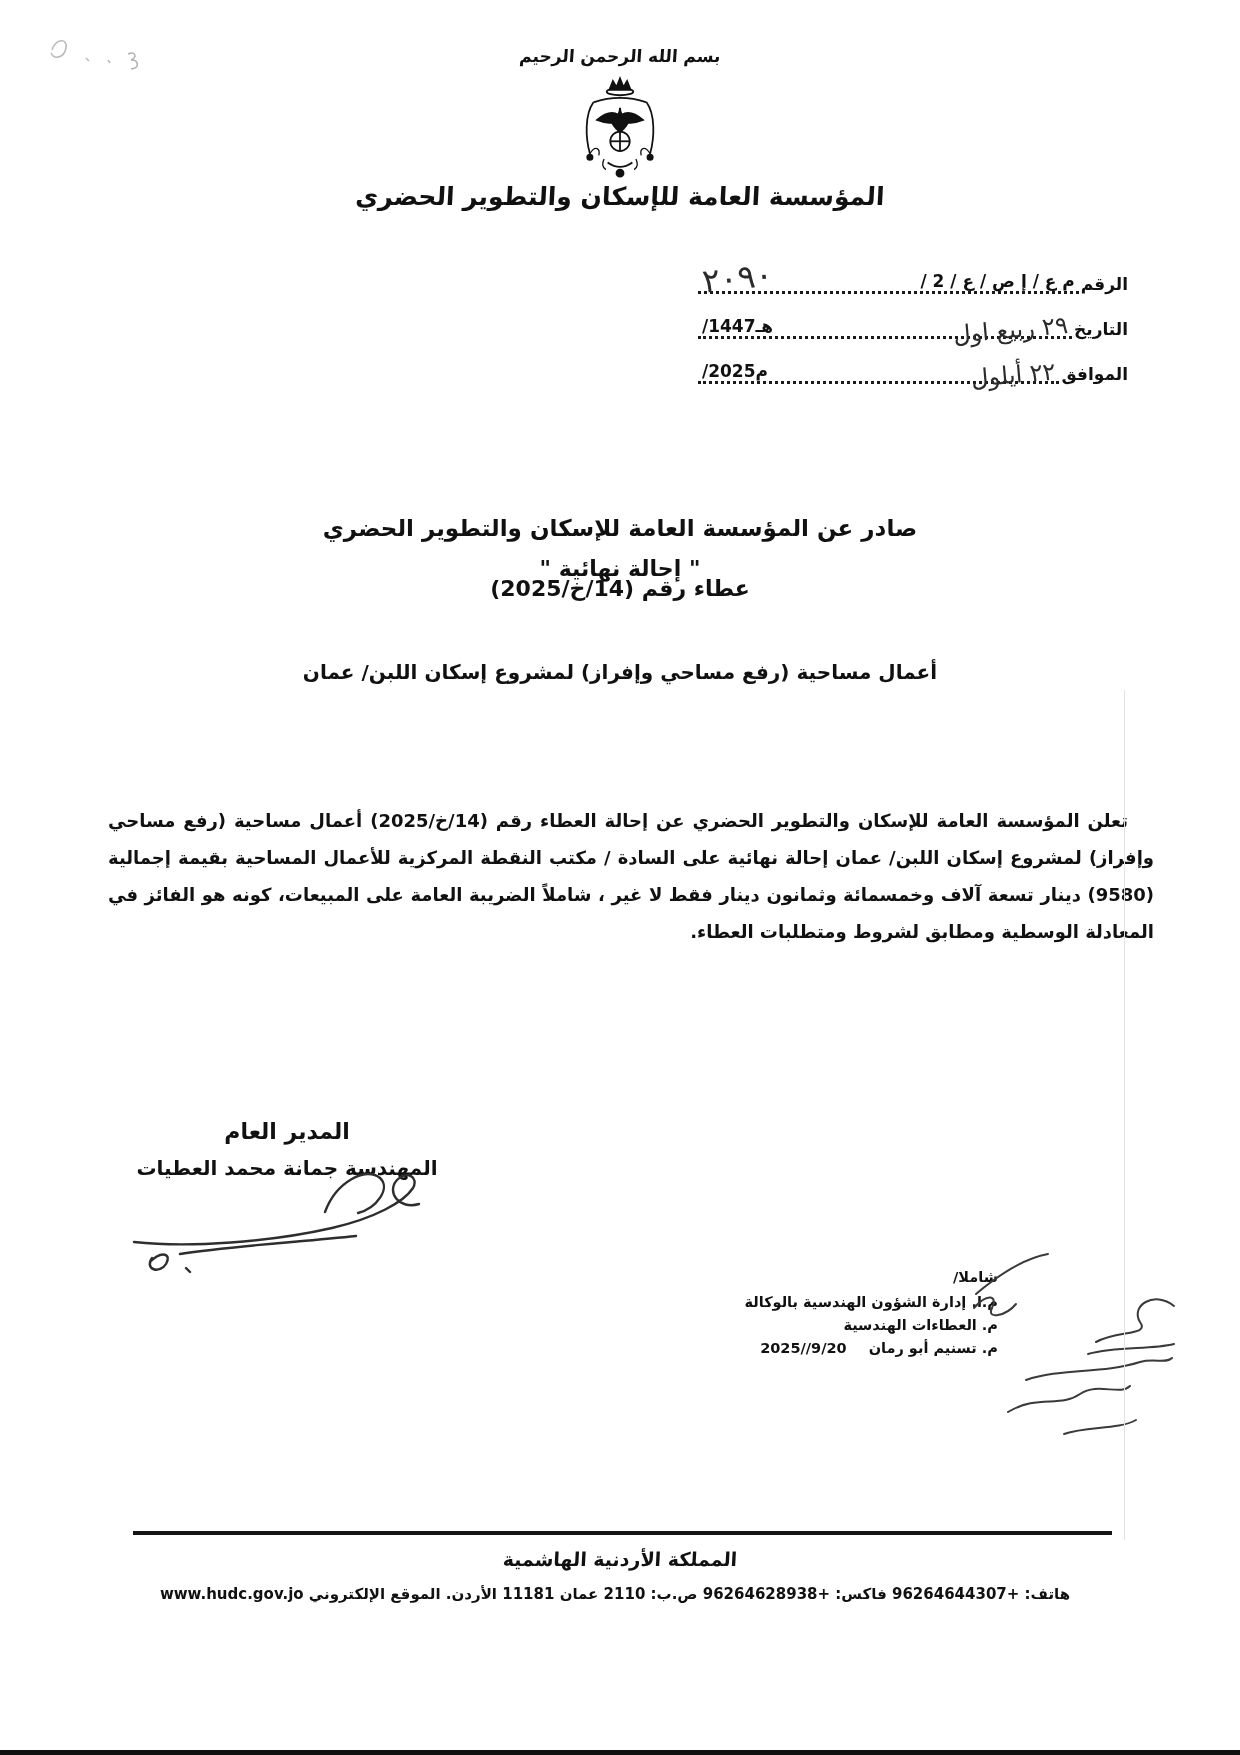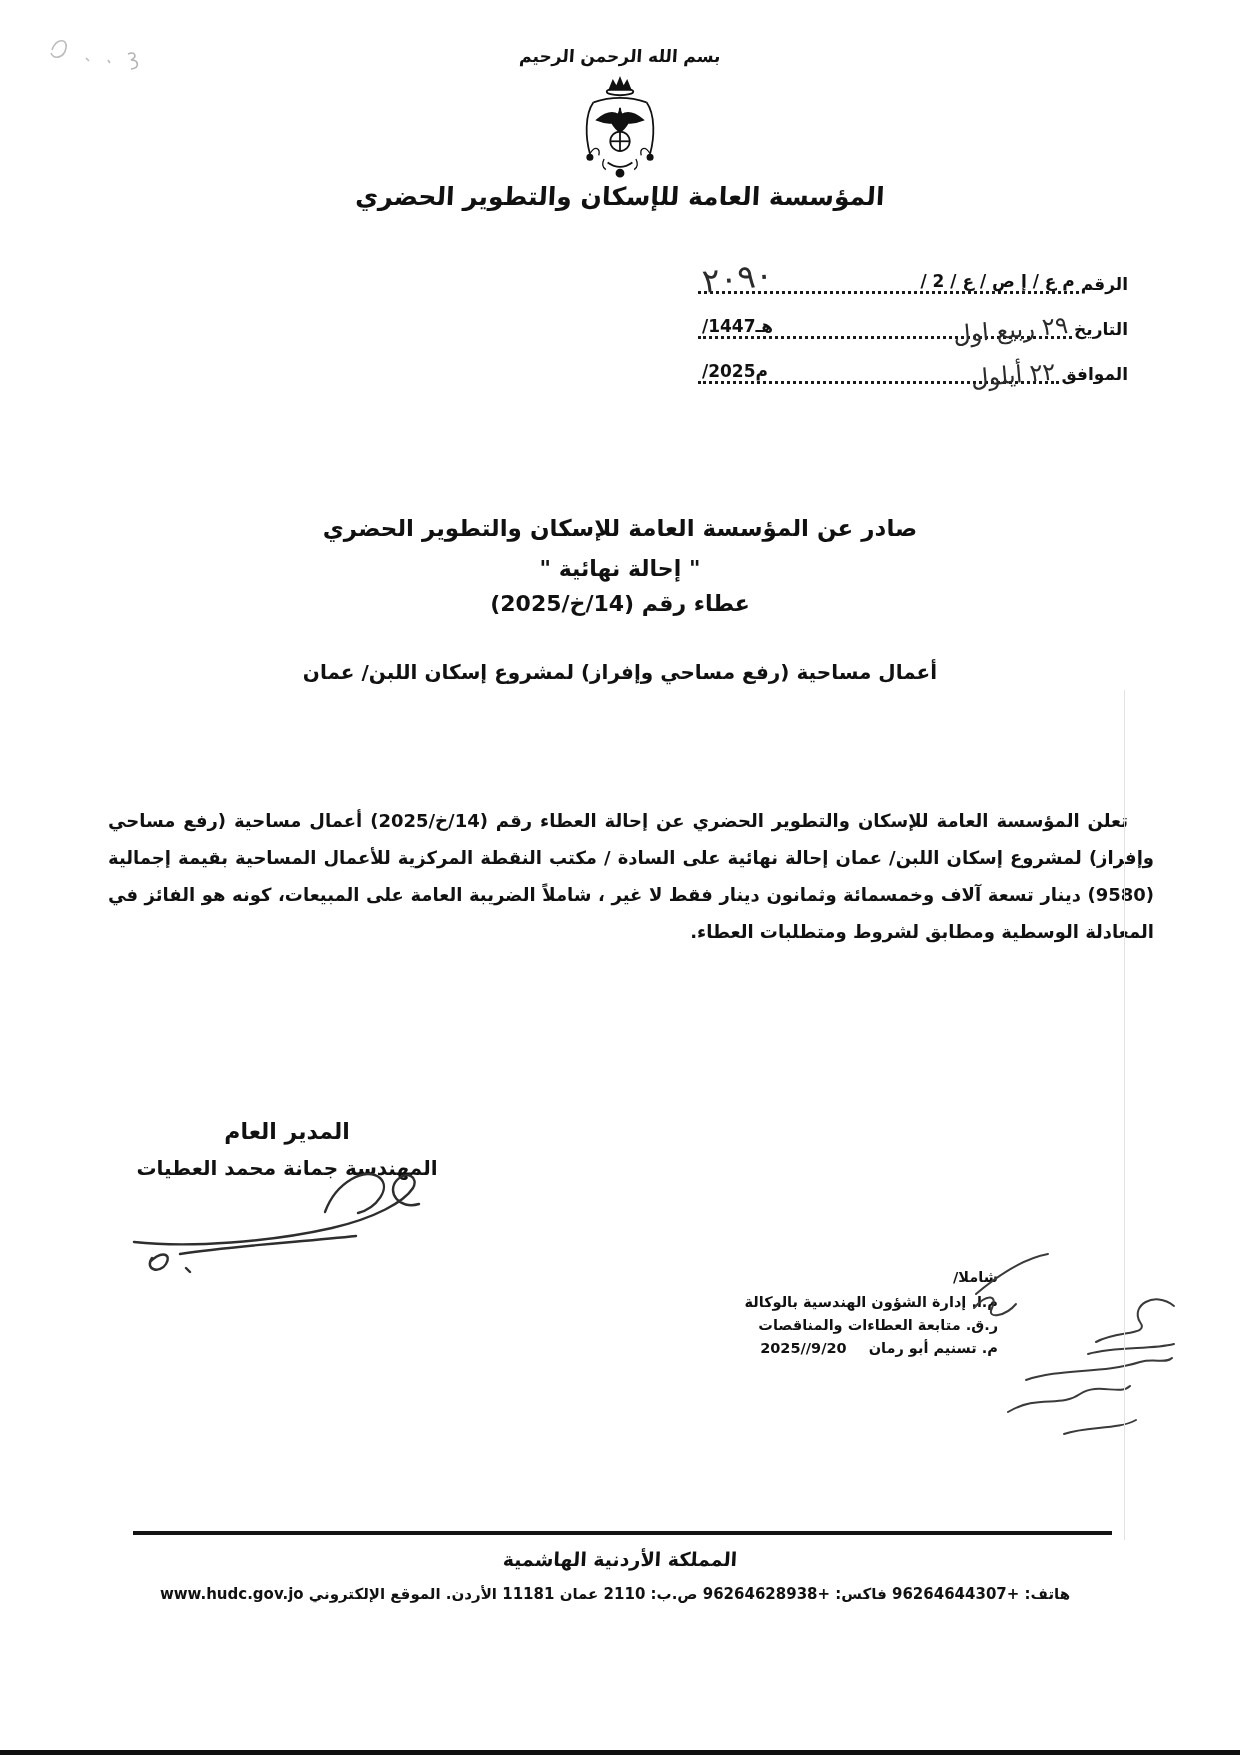--- a/index.html
+++ b/index.html
@@ -43,21 +43,21 @@
     display:inline-block;
   }
   .hw-num{font-size:33px;transform:rotate(-6deg);position:relative;top:6px;}
   .hw-date{font-size:24px;transform:rotate(-5deg);position:relative;top:8px;}
   .ltr{direction:ltr;unicode-bidi:embed;}
   
   .t-center{position:absolute;left:0;right:0;text-align:center;direction:rtl;}
   .t1{top:476px;font-size:27px;font-weight:800;}
   .t2{top:515px;font-size:23px;font-weight:800;}
   .t3{top:556px;font-size:22px;font-weight:800;}
-  .t4{top:591px;font-size:22px;font-weight:800;}
+  .t4{top:576px;font-size:22px;font-weight:800;}
   .t5{top:660px;font-size:20px;font-weight:800;}
   
   .body-par{
     position:absolute;top:802px;right:86px;width:1046px;
     direction:rtl;text-align:justify;
     font-size:18px;font-weight:700;line-height:37px;
     text-indent:26px;
   }
   
   .sig-block{
@@ -181,21 +181,21 @@
       <path d="M205 62 C216 32 246 16 260 28 C271 38 257 58 238 63"></path>
       <path d="M60 104 C110 96 180 92 236 86"></path>
       <path d="M30 112 C42 100 52 104 46 114 C40 124 24 120 32 108"></path>
       <path d="M66 118 l4 4"></path>
     </g>
   </svg>
 
   <div class="dist-block">
     <div class="dist-header">شاملا/</div>
     <div>م.ا. إدارة الشؤون الهندسية بالوكالة</div>
-    <div>ر.ق. متابعة العطاءات والمناقصات</div>
+    <div>م. العطاءات الهندسية</div>
     <div class="dist-last">
       <span>م. تسنيم أبو رمان</span>
       <span class="ltr">2025//9/20</span>
     </div>
   </div>
   <svg class="dist-scrawl" width="220" height="200" viewBox="0 0 220 200">
     <g stroke="#3a3a3a" fill="none" stroke-width="2" stroke-linecap="round">
       <path d="M8 46 C34 24 58 10 80 6"></path>
       <path d="M6 60 C20 44 30 48 24 60 C18 72 38 68 48 56"></path>
       <path d="M206 58 C186 42 162 58 172 74 C182 88 150 82 128 94"></path>

